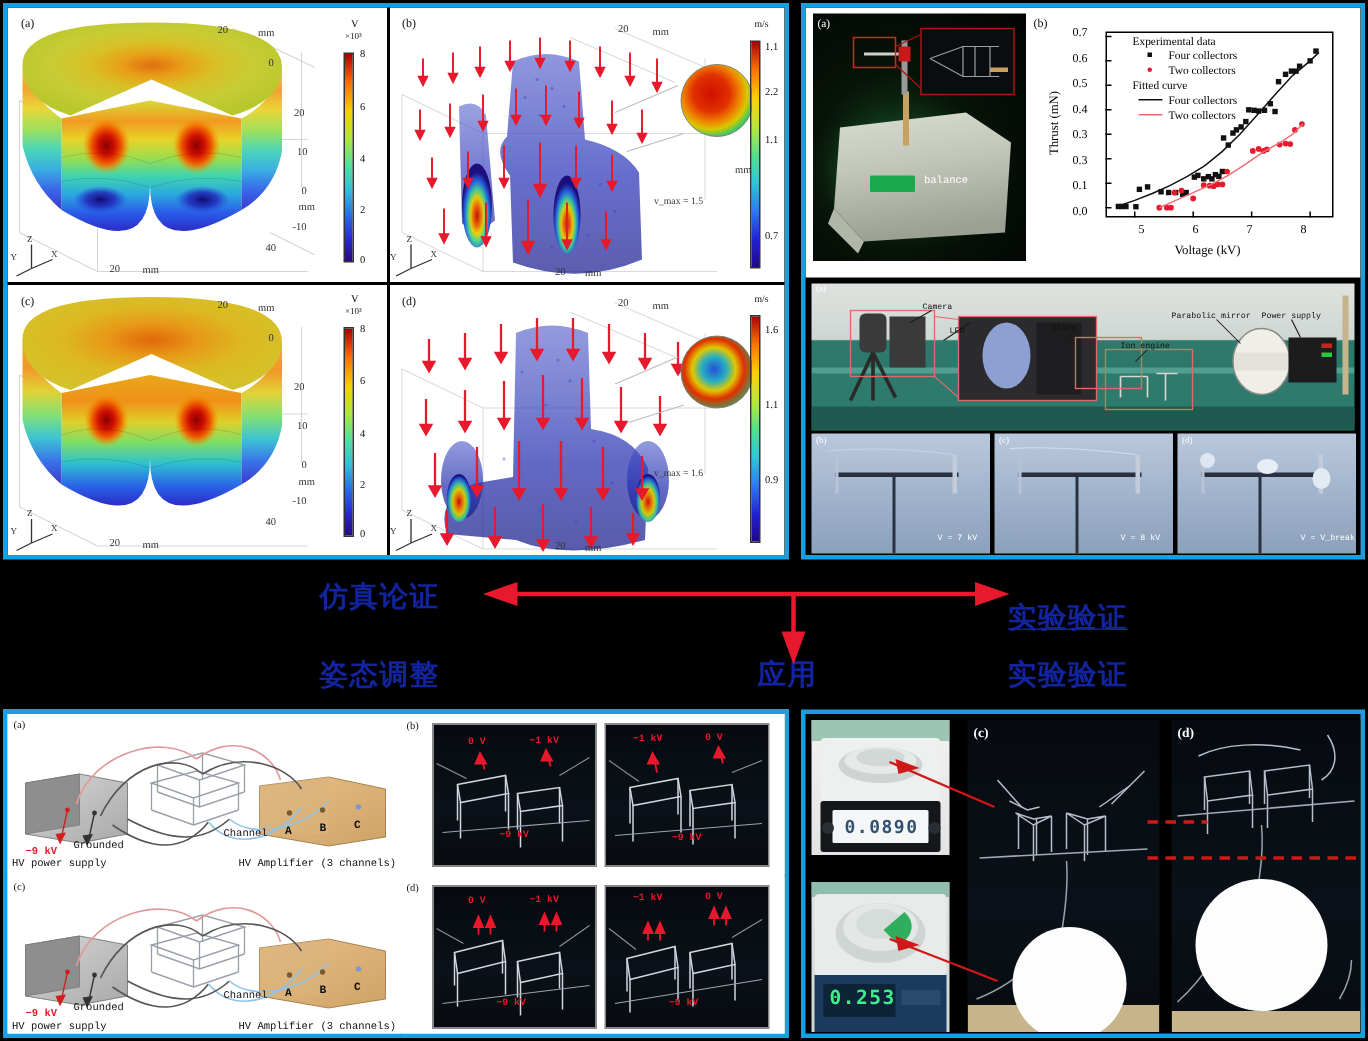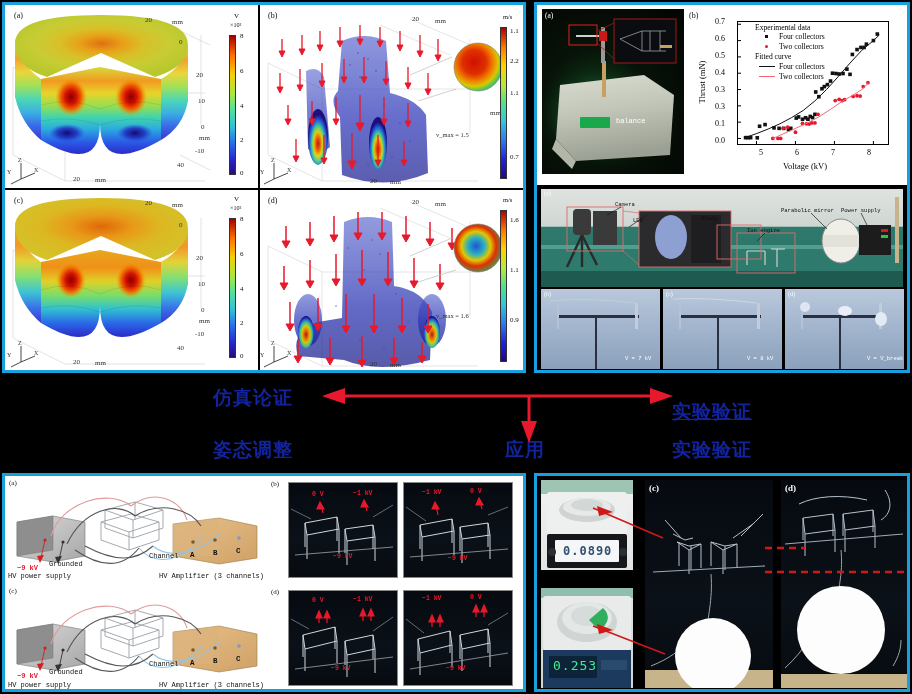--- a/index.html
+++ b/index.html
@@ -1086,21 +1086,21 @@
         <rect x="0" y="0" width="92" height="10" fill="#8fbdae"></rect>
         <rect x="2" y="8" width="88" height="54" rx="3" fill="#e8ebe9"></rect>
         <ellipse cx="46" cy="34" rx="30" ry="20" fill="#cfd5d2"></ellipse>
         <ellipse cx="46" cy="30" rx="25" ry="16" fill="#e3e7e5"></ellipse>
         <ellipse cx="46" cy="28" rx="16" ry="10" fill="#d6dcd9"></ellipse>
         <path d="M62,20 a24,16 0 0 1 -4,22 l-10,-10 z" fill="#2fae5e"></path>
         <rect x="2" y="62" width="88" height="38" fill="#1b3a5e"></rect>
         <rect x="8" y="68" width="48" height="22" fill="#0d2338"></rect>
         <rect x="60" y="72" width="26" height="10" fill="#2a4a6e"></rect>
       </svg>
-      <span class="lcd-num" style="left:12px; top:70px; font-size:13px; color:#3ef08a; font-weight:normal;">0.253</span>
+      <span class="lcd-num" style="left:12px; top:70px; font-size:13px; color:#3ef08a; font-weight:bold;">0.253</span>
     </div>
 
     <div class="photo ph-night" style="left:108px; top:4px; width:128px; height:208px;">
       <span class="tag tag-w" style="left:4px; top:3px; font-size:9px; font-weight:bold;">(c)</span>
       <svg width="128" height="208" style="position:absolute;left:0;top:0;">
         <rect x="0" y="190" width="128" height="18" fill="#c8b48a"></rect>
         <g stroke="#b6c0cc" stroke-width="1" fill="none">
           <path d="M28,54 L40,60 L48,58"></path>
             <path d="M20,40 L36,58"></path>
           <path d="M108,44 L88,58"></path>

